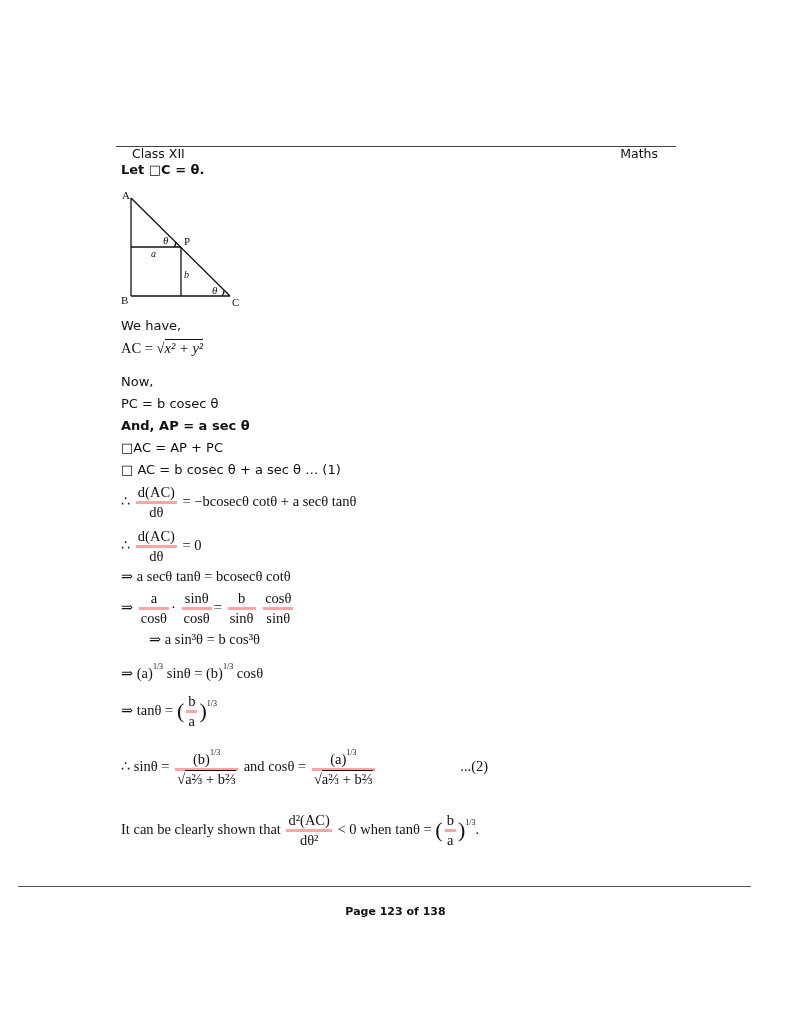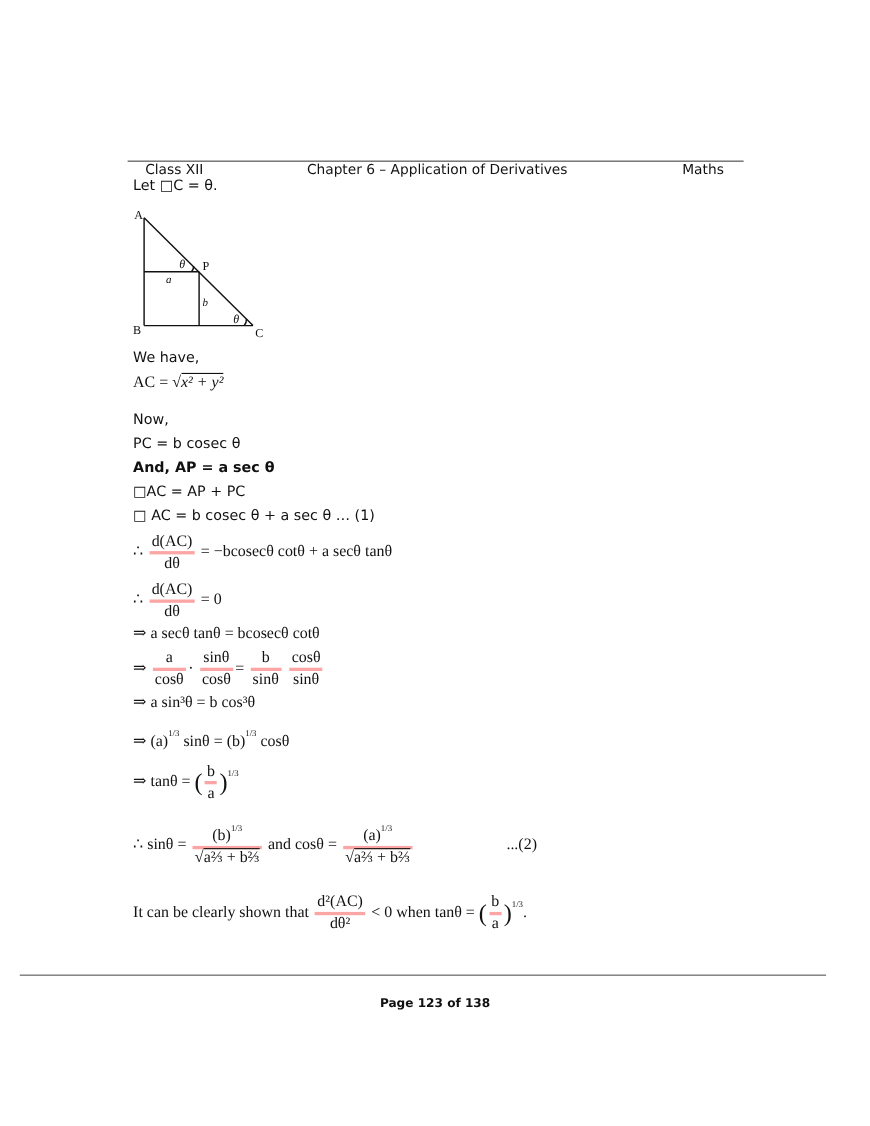--- a/index.html
+++ b/index.html
@@ -20,26 +20,25 @@
   sup.s { font-size:8px; vertical-align:9px; }
   .footrule { left:18px; top:886px; width:733px; border-top:1.5px solid #555; }
   .pagenum { left:0; width:791px; top:905px; text-align:center; font-size:11px; font-weight:bold; }
   .paren { font-size:22px; vertical-align:middle; }
 </style>
 </head>
 <body>
 
 <div class="abs header sans">
   <span class="l">Class XII</span>
-  <span class="c">Chapter 6 – Application of Derivatives</span>
   <span class="r">Maths</span>
 </div>
 <div class="abs hrule"></div>
 
-<div class="abs txt sans" style="top:162px;">Let □C = θ.</div>
+<div class="abs txt sans" style="top:162px;font-weight:bold;">Let □C = θ.</div>
 
 <svg class="abs" style="left:118px; top:186px;" width="130" height="124">
   <g stroke="#111" stroke-width="1.3" fill="none">
     <line x1="13" y1="12" x2="13" y2="110"></line>
     <line x1="13" y1="110" x2="112" y2="110"></line>
     <line x1="13" y1="12" x2="112" y2="110"></line>
     <line x1="13" y1="61" x2="63" y2="61"></line>
     <line x1="63" y1="61" x2="63" y2="110"></line>
     <path d="M56 61 A7 7 0 0 0 58 56"></path>
     <path d="M104 110 A8 8 0 0 0 106 104"></path>
@@ -85,21 +84,21 @@
 <div class="abs math serif" style="top:568px;">⇒ a secθ tanθ = bcosecθ cotθ</div>
 
 <div class="abs math serif" style="top:590px;">
   <span>⇒</span>
   <span class="frac"><span class="num">a</span><span>cosθ</span></span>·
   <span class="frac"><span class="num">sinθ</span><span>cosθ</span></span>=
   <span class="frac"><span class="num">b</span><span>sinθ</span></span>
   <span class="frac"><span class="num">cosθ</span><span>sinθ</span></span>
 </div>
 
-<div class="abs math serif" style="top:631px;">⇒ a sin³θ = b cos³θ</div>
+<div class="abs math serif" style="top:631px;margin-left:28px;">⇒ a sin³θ = b cos³θ</div>
 
 <div class="abs math serif" style="top:662px;">
   <span>⇒</span>
   <span>(a)</span><sup class="s">1/3</sup><span> sinθ = (b)</span><sup class="s">1/3</sup><span> cosθ</span>
 </div>
 
 <div class="abs math serif" style="top:693px;">
   <span>⇒ tanθ =</span>
   <span class="paren">(</span><span class="frac"><span class="num">b</span><span>a</span></span><span class="paren">)</span><sup class="s">1/3</sup>
 </div>

